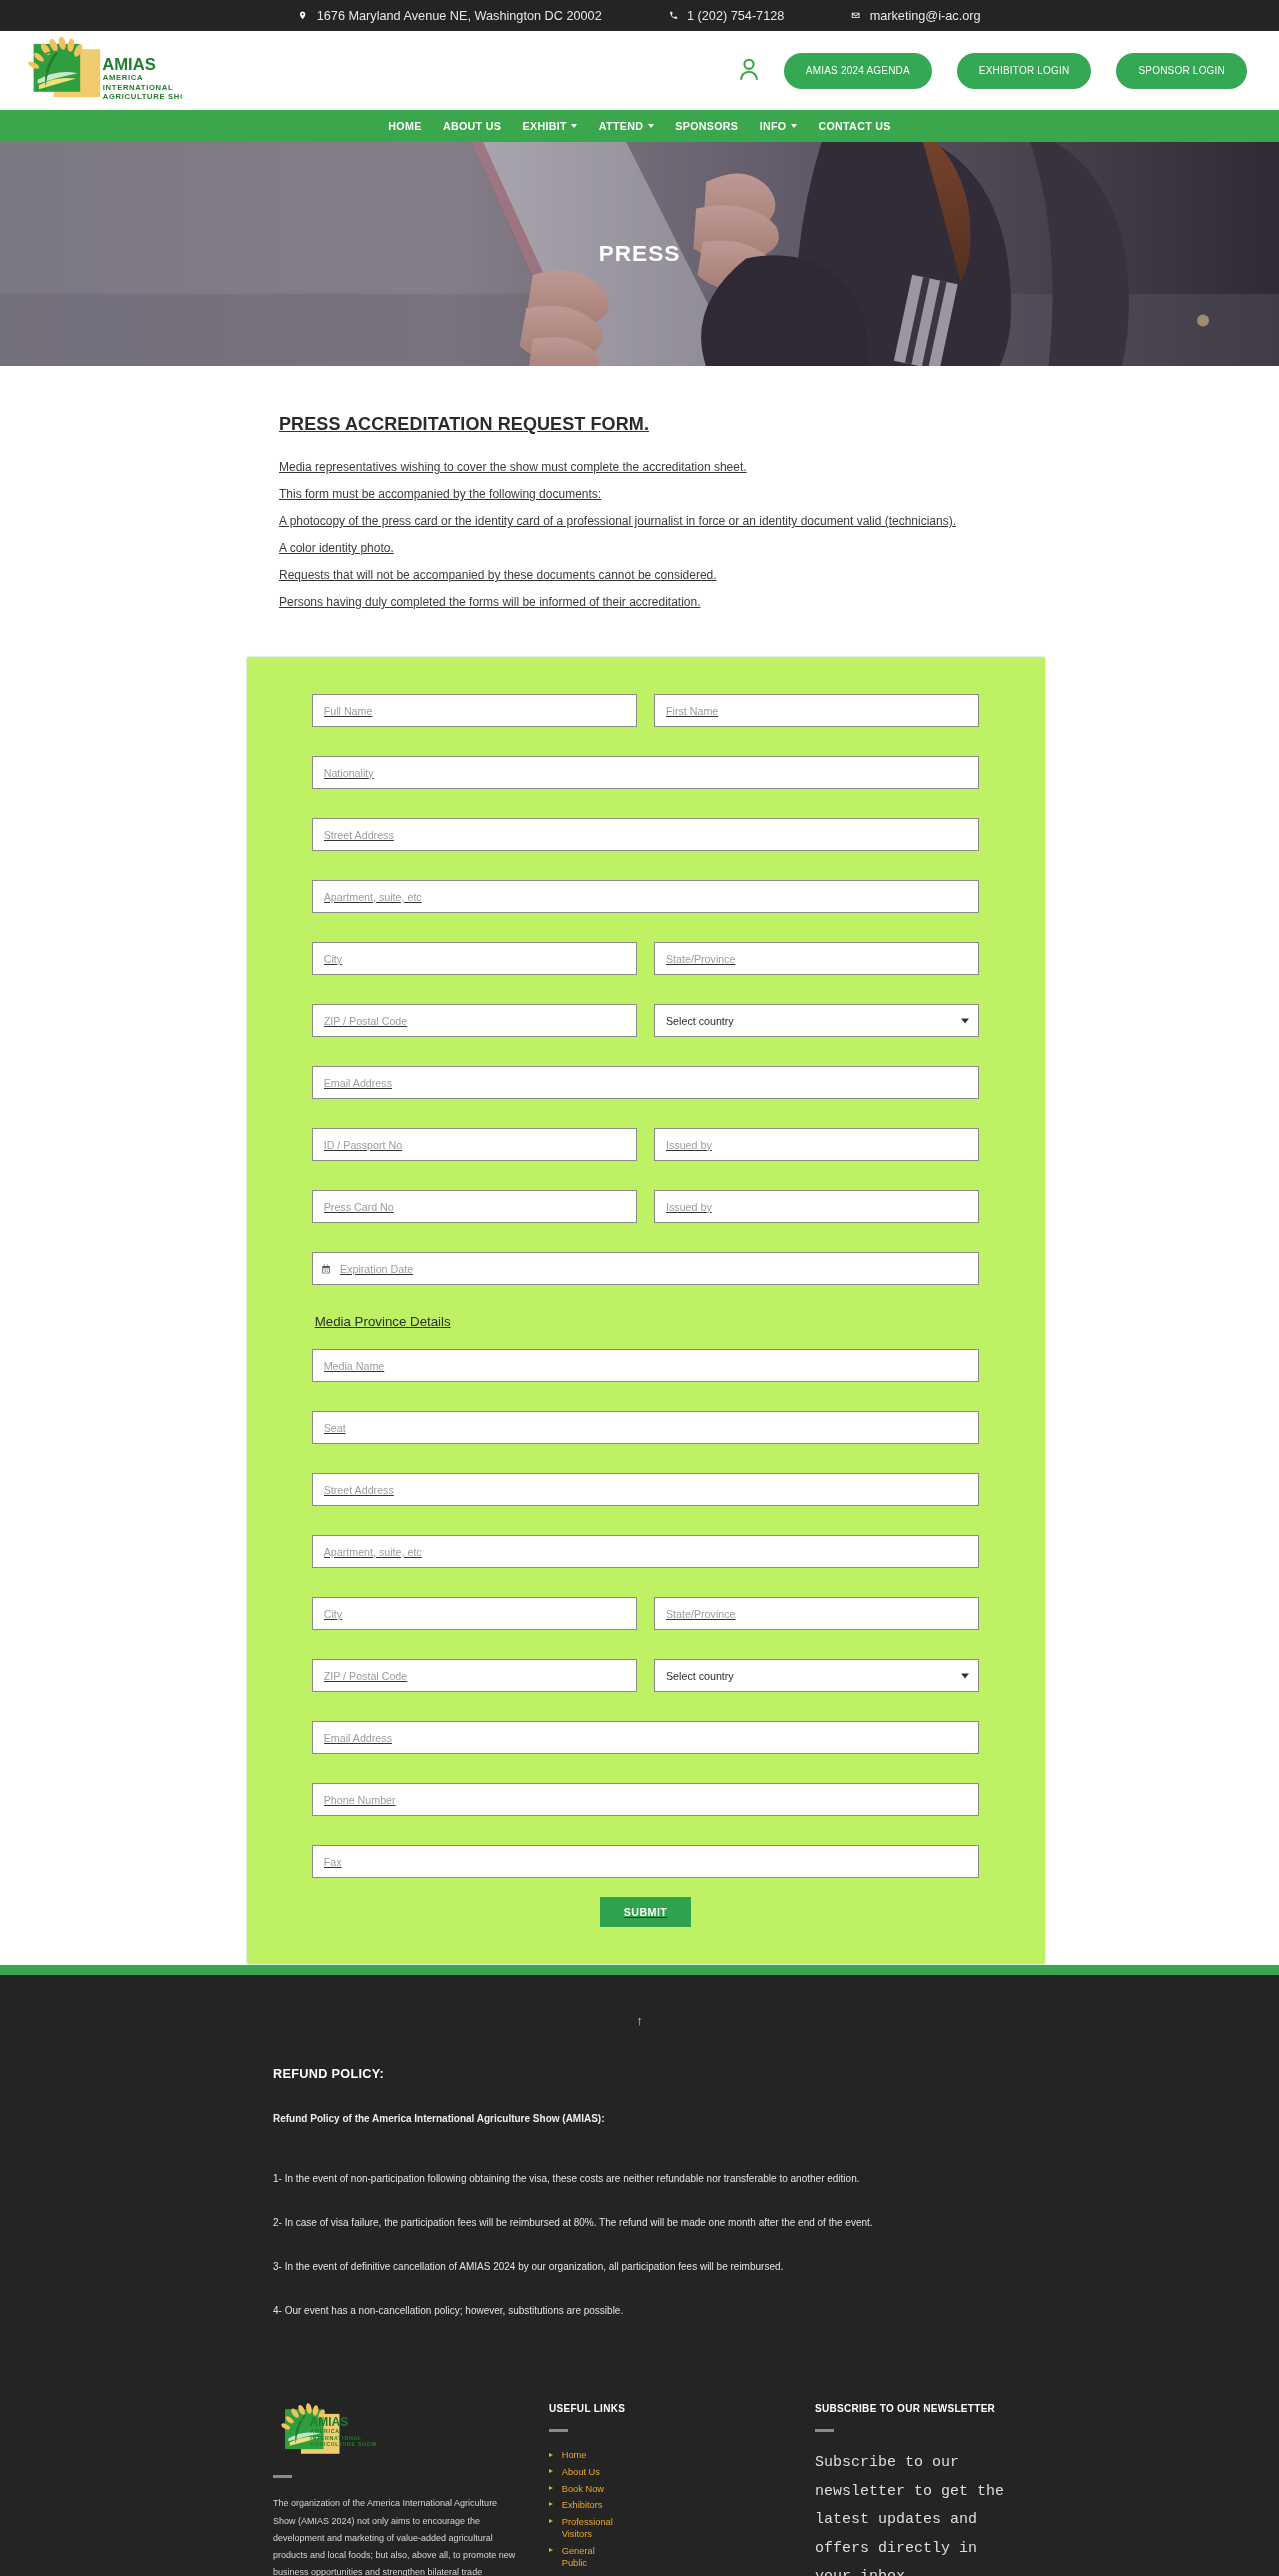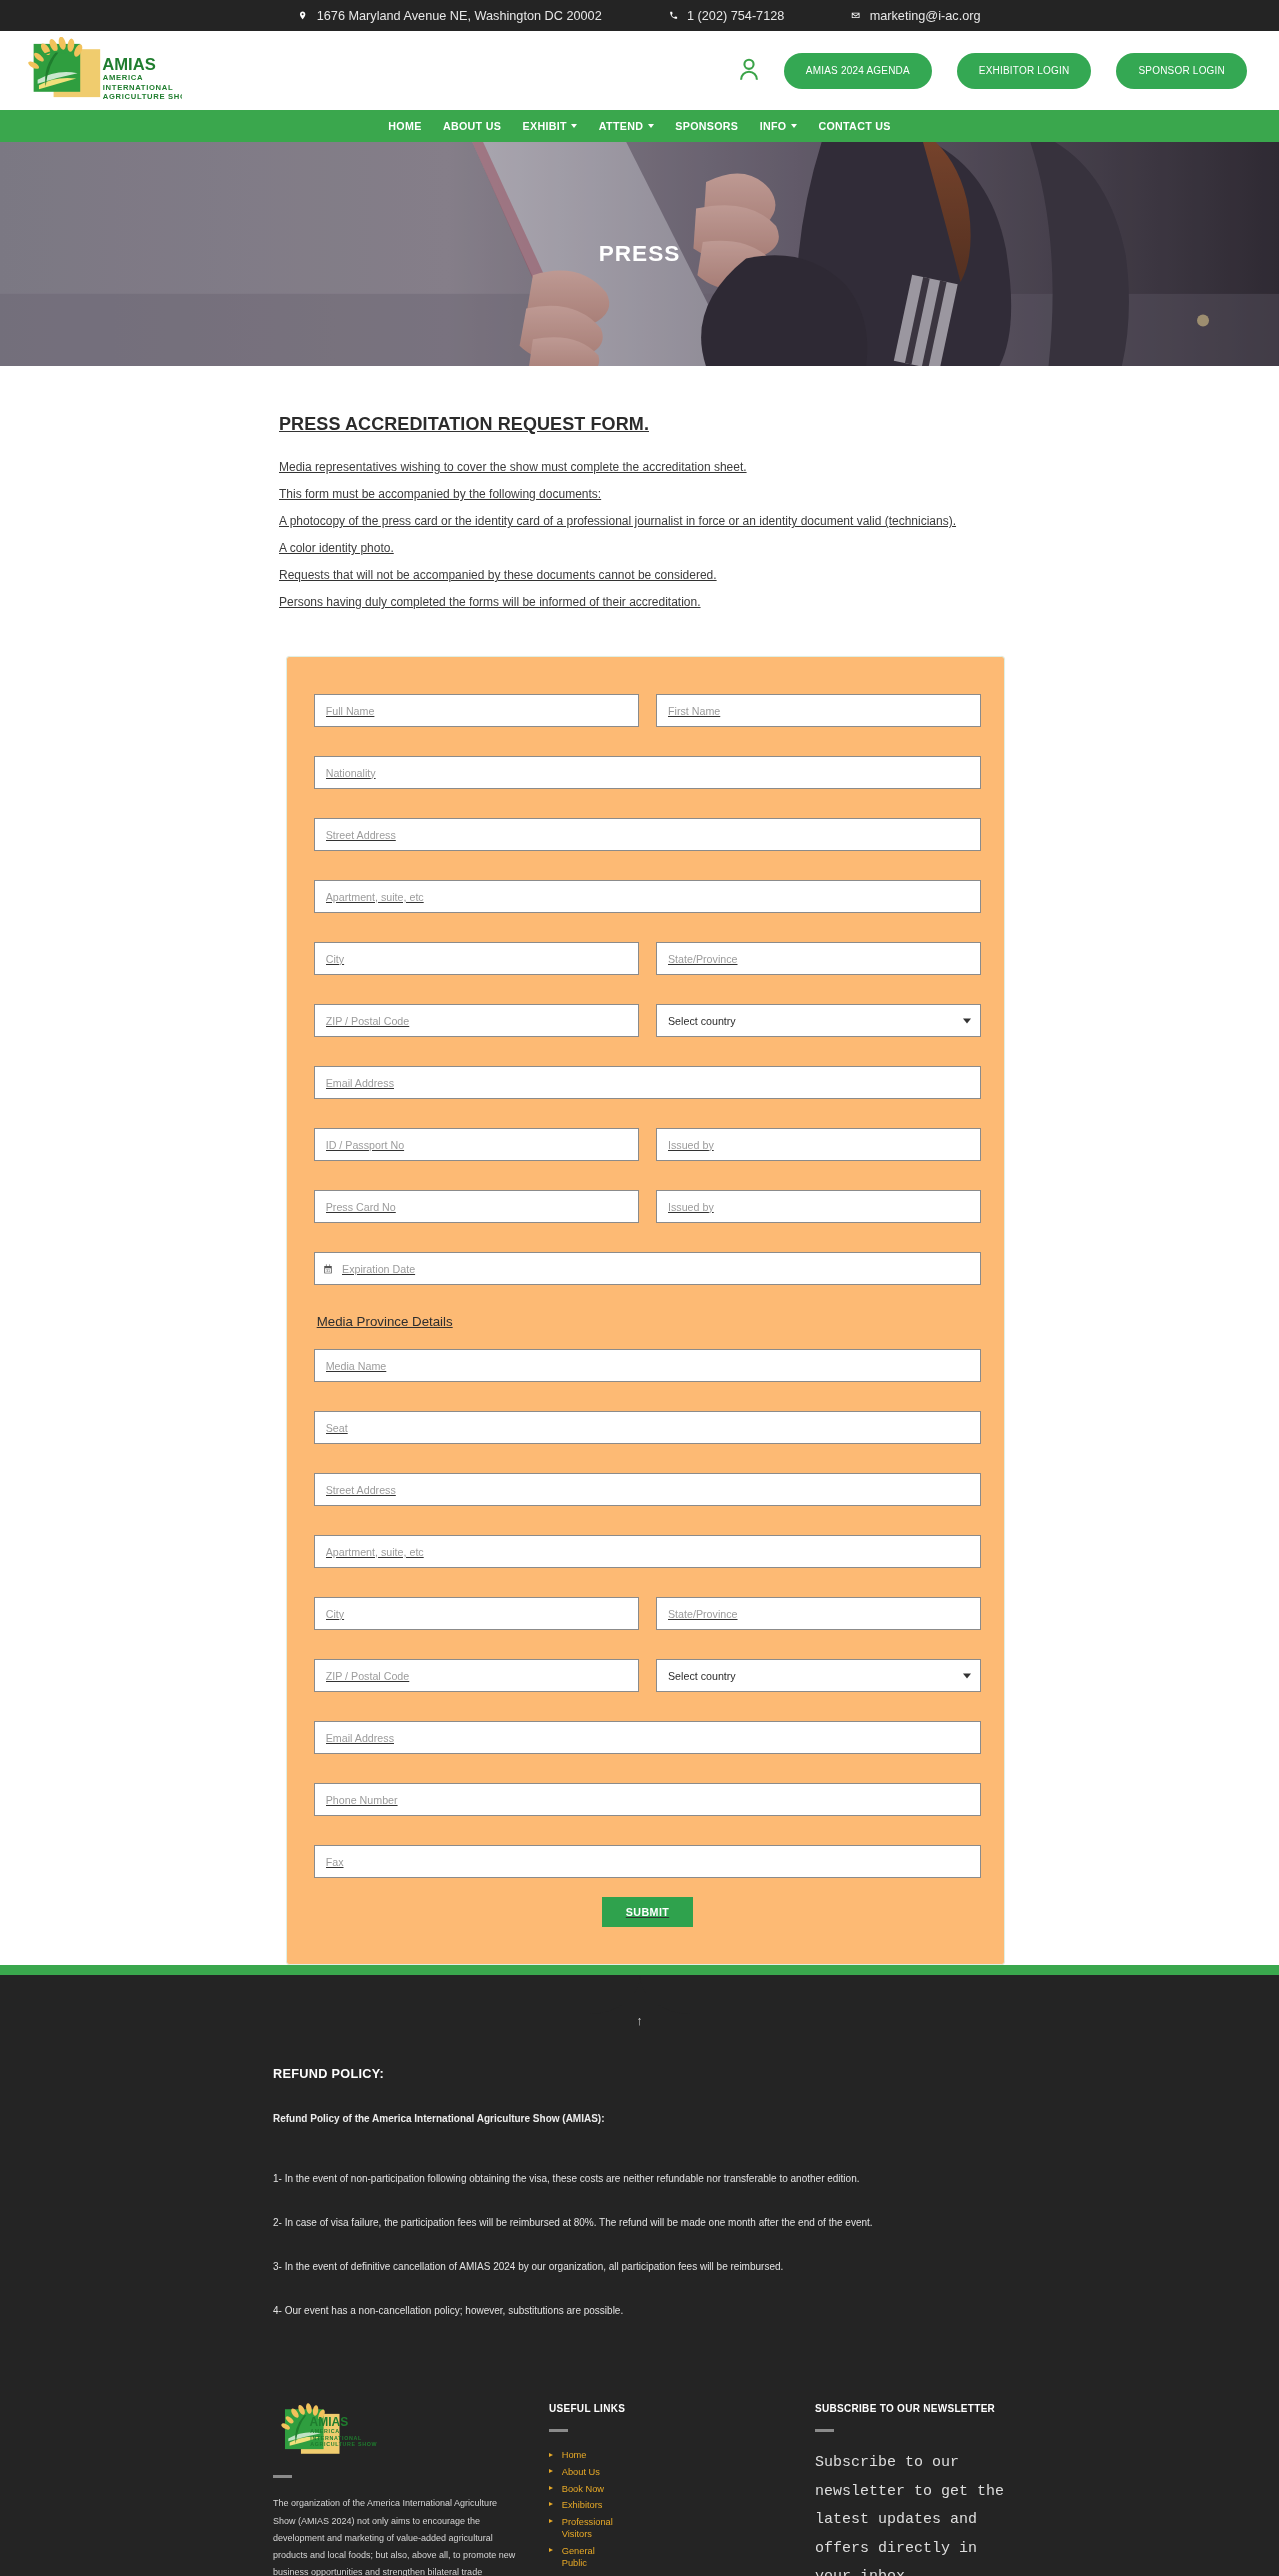--- a/index.html
+++ b/index.html
@@ -101,25 +101,25 @@
     font-size: 18px;
     font-weight: bold;
     color: #2b2b2b;
     letter-spacing: 0.1px;
     margin-bottom: 24px;
   }
   .intro-line { font-size: 12px; color: #3c3c3c; line-height: 1.42; margin-bottom: 10px; }
 
   
   .form-card {
-    width: 719px;
+    width: 800px;
     margin: 45px auto 0;
     border: 0.7px solid #e0f0e4;
     border-radius: 3.3px;
-    background: #fdba74;
+    background: #bef264;
     padding: 37px 27px 37px;
     box-shadow: 0 0 1.3px rgba(0,0,0,.03);
   }
   .form-inner { width: 667px; margin: 0 auto; }
   .row { display: flex; gap: 17.3px; margin-bottom: 29px; }
   .field {
     flex: 1;
     height: 33px;
     border: 0.7px solid #8b8b8b;
     background: #fff;

